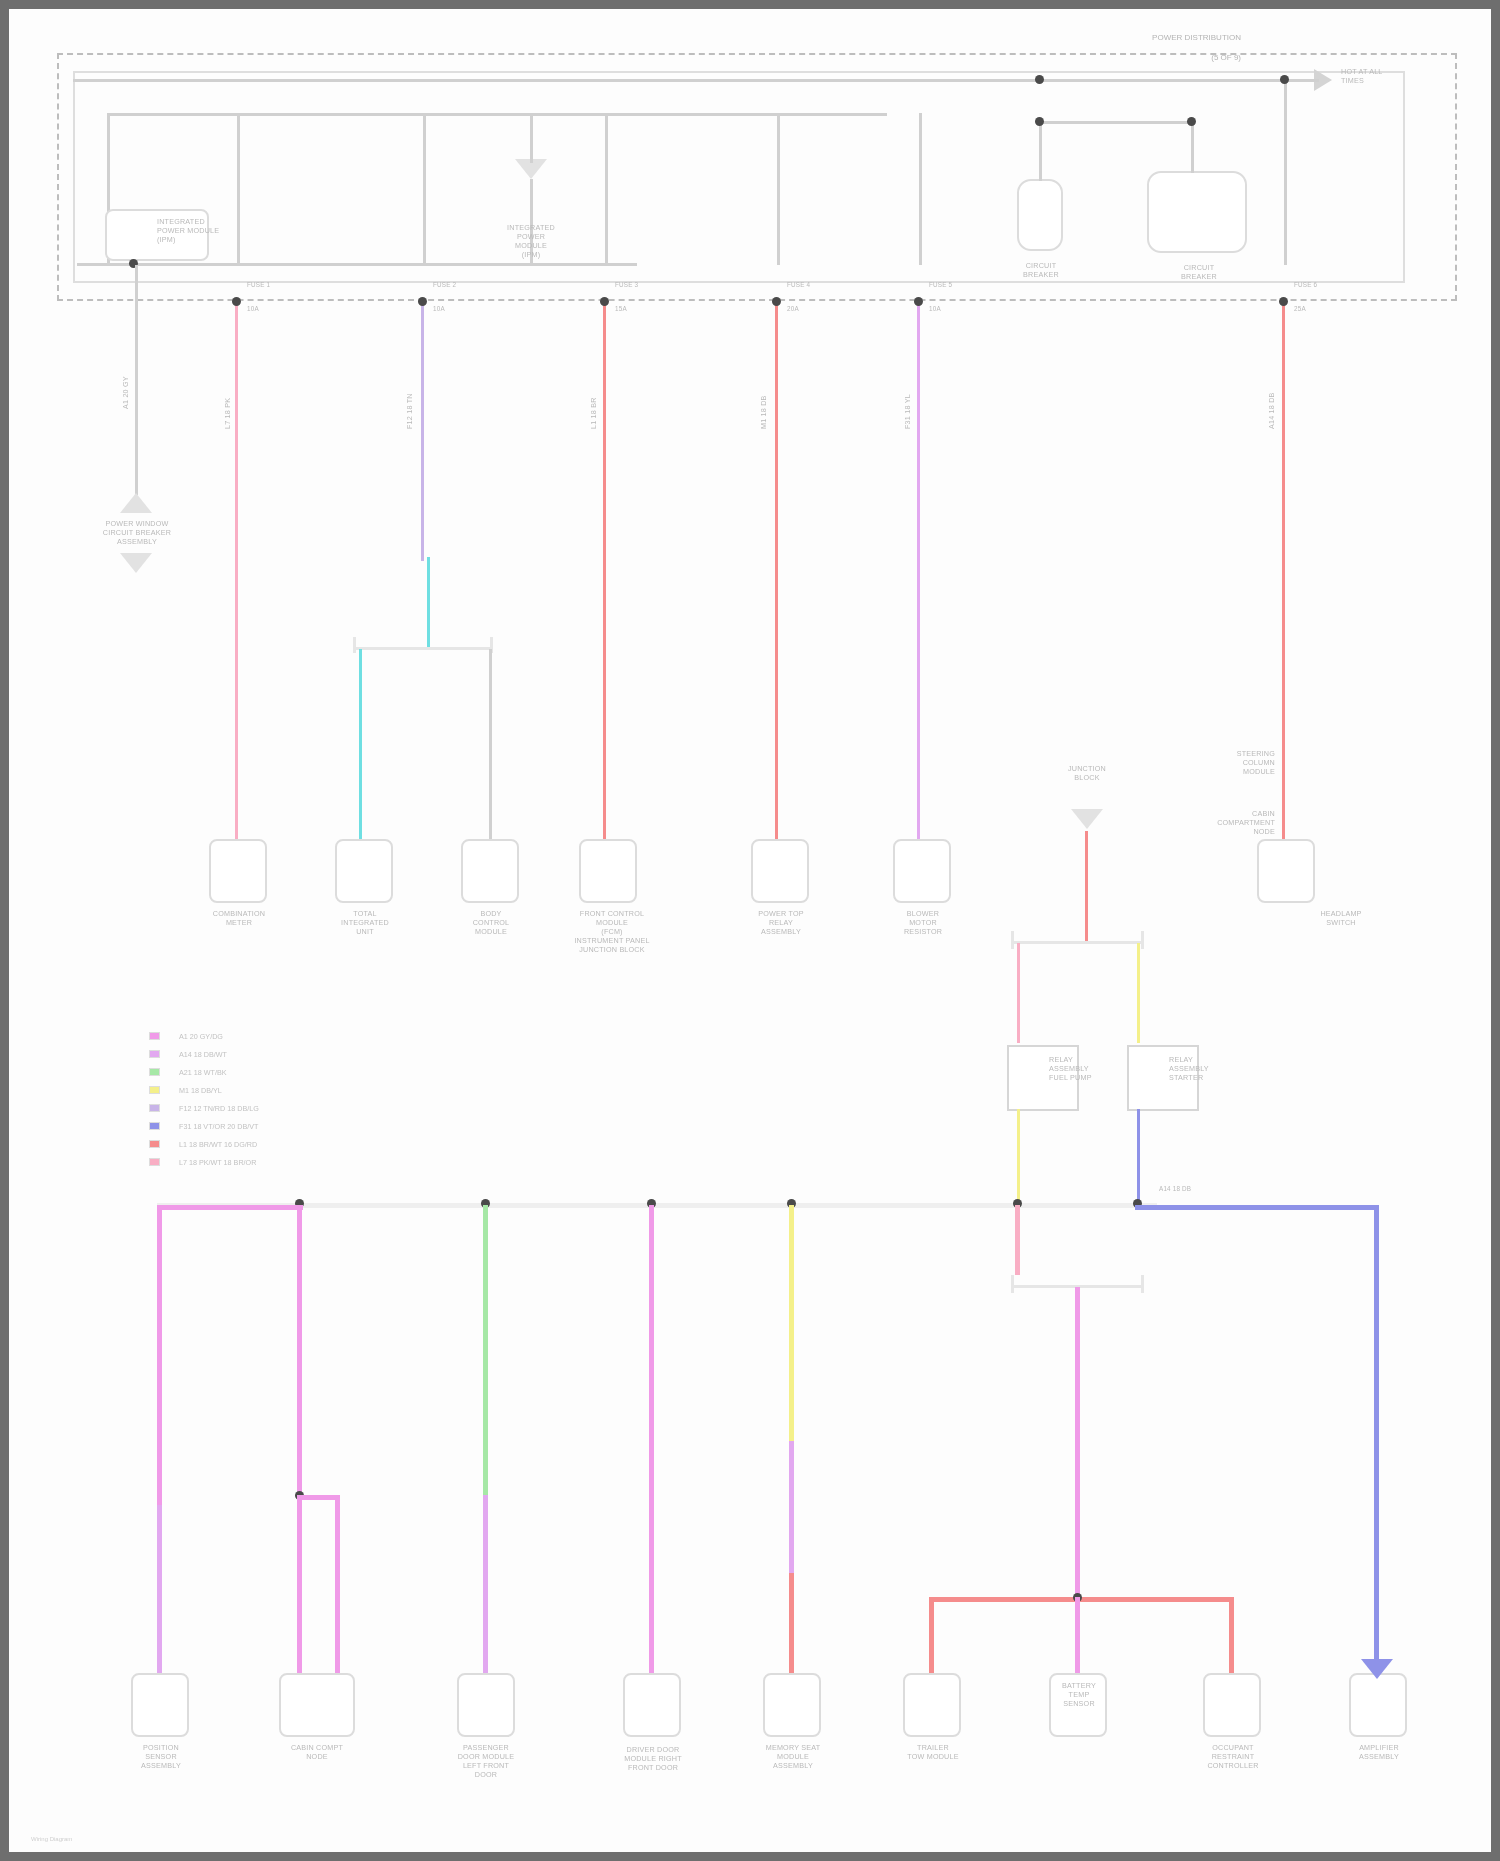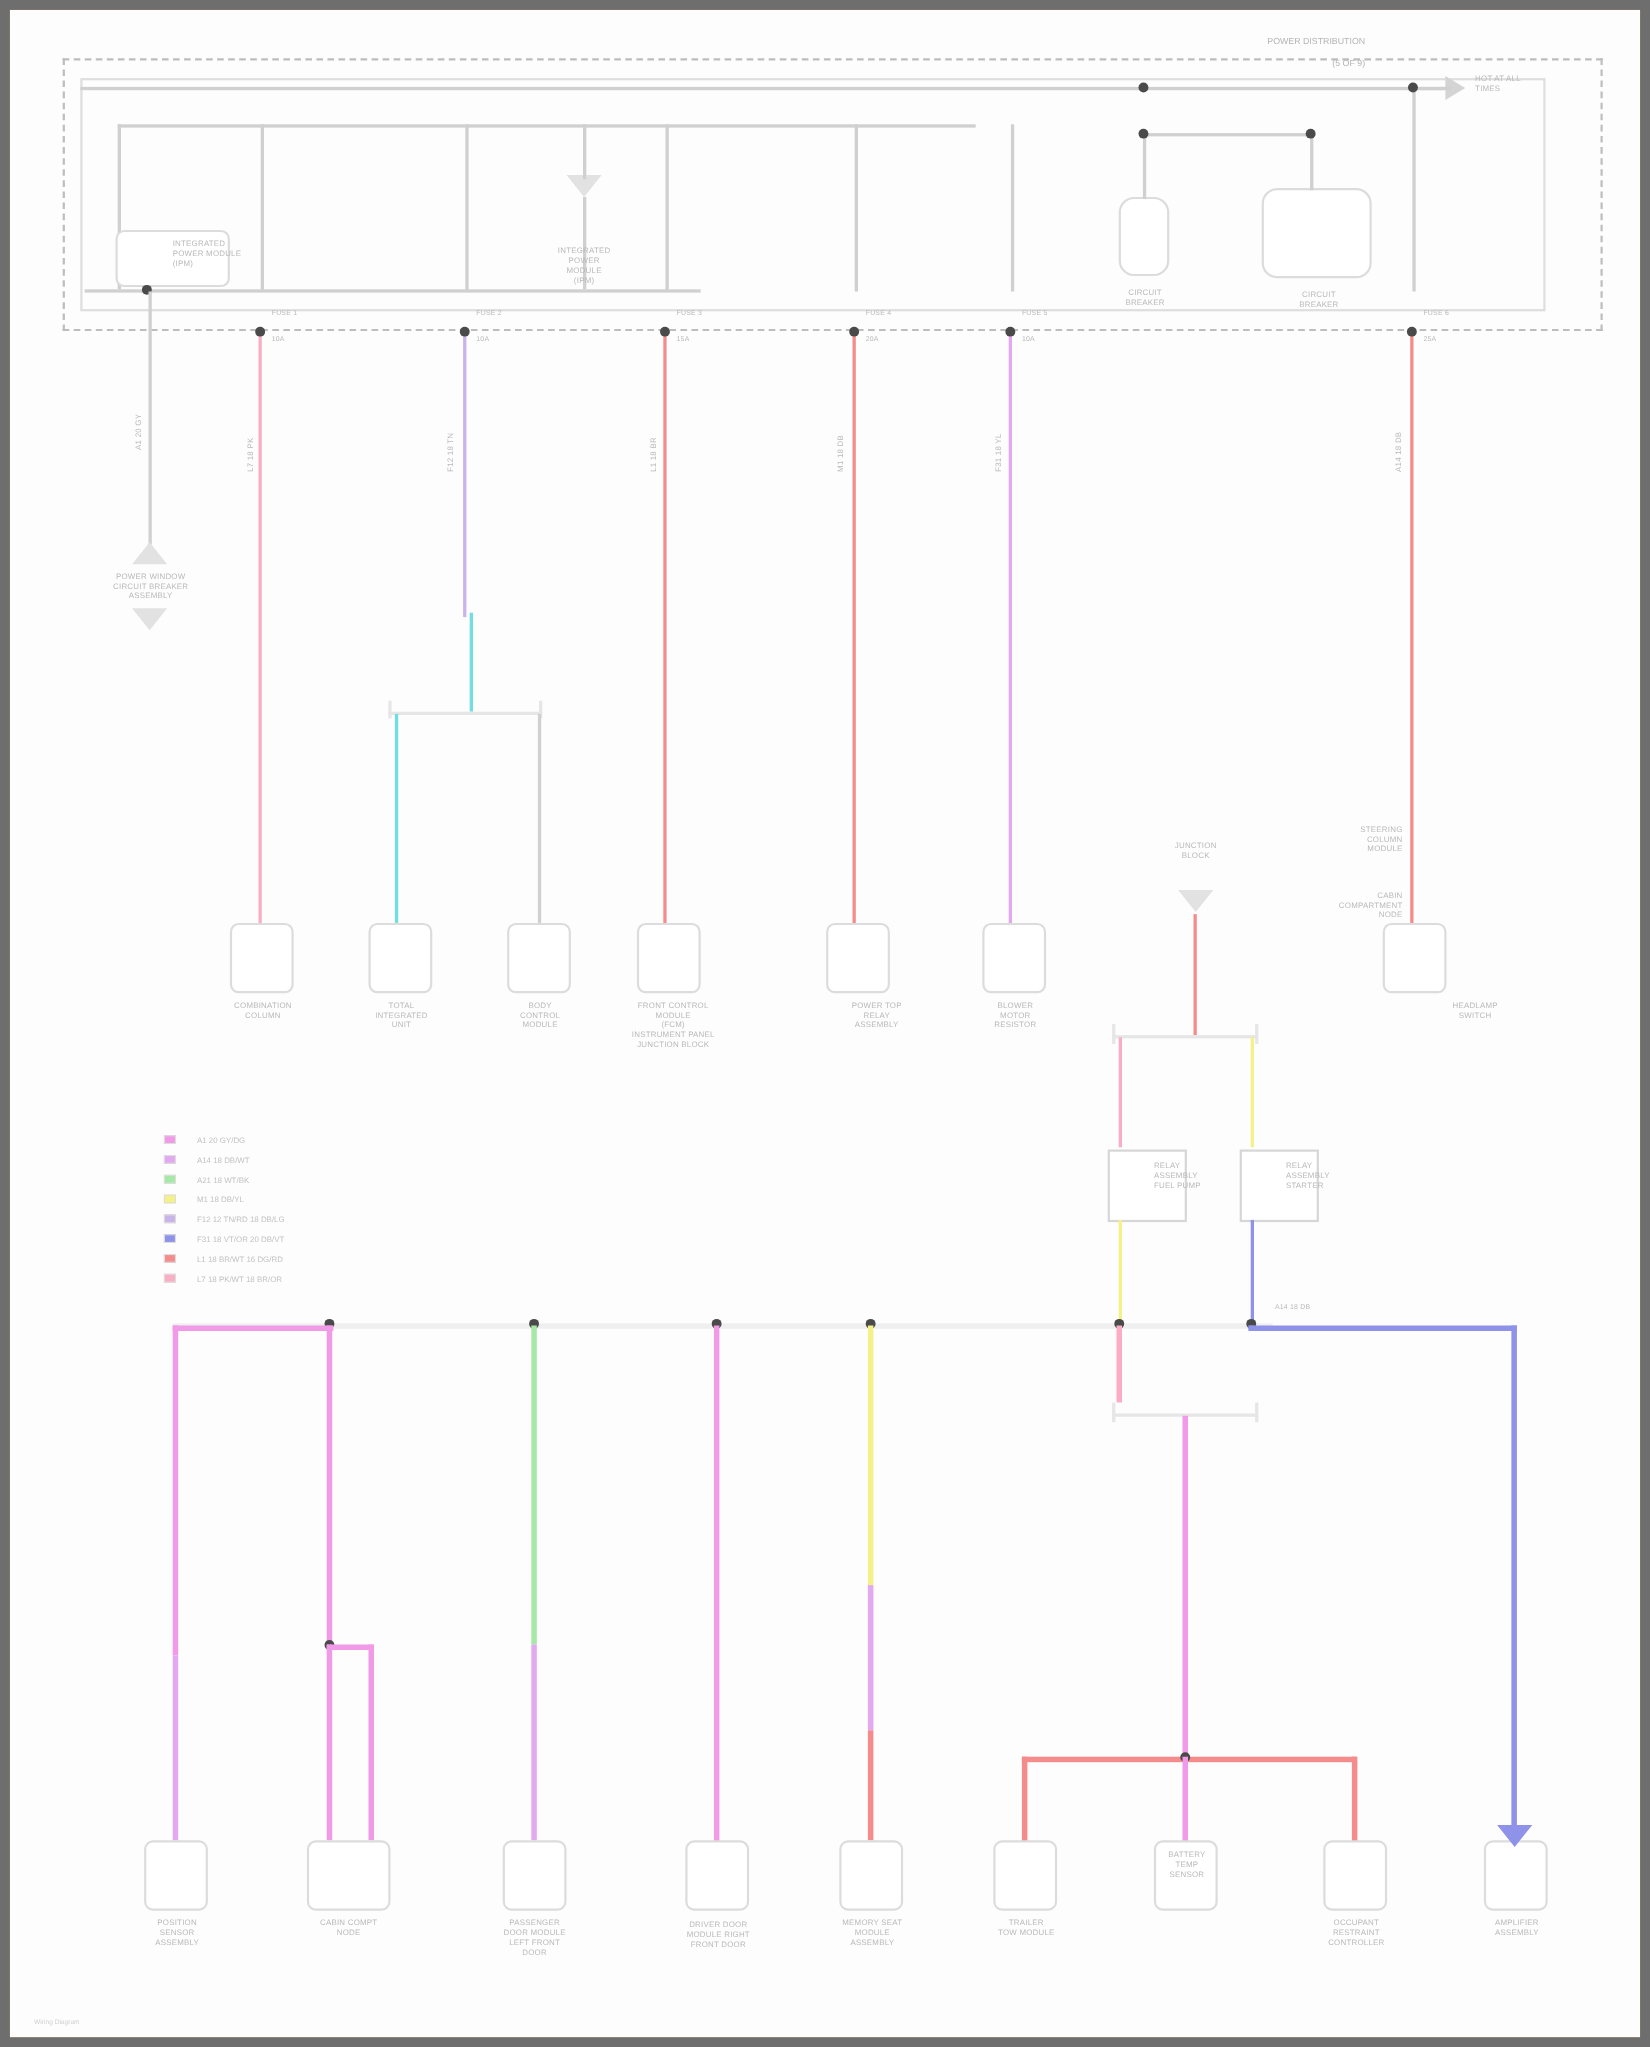--- a/index.html
+++ b/index.html
@@ -222,21 +222,21 @@
     <div class="gnd-tri-up" style="left:111px; top:484px;"></div>
     <div class="lbl" style="left:62px; top:510px; width:132px;">POWER WINDOW
 CIRCUIT BREAKER
 ASSEMBLY</div>
     <div class="gnd-tri" style="left:111px; top:544px;"></div>
 
     <div class="wire v pink" style="left:226px; top:292px; height:540px;"></div>
     <div class="node" style="left:223px; top:288px;"></div>
     <div class="comp" style="left:200px; top:830px; width:58px; height:64px;"></div>
     <div class="lbl" style="left:170px; top:900px; width:120px;">COMBINATION
-COLUMN</div>
+METER</div>
 
     <div class="wire v purple" style="left:412px; top:292px; height:260px;"></div>
     <div class="node" style="left:409px; top:288px;"></div>
     <div class="wire v cyan" style="left:418px; top:548px; height:90px;"></div>
     <div class="wire h lgray" style="left:344px; top:638px; width:140px;"></div>
     <div class="wire v lgray" style="left:344px; top:628px; height:16px;"></div>
     <div class="wire v lgray" style="left:481px; top:628px; height:16px;"></div>
     <div class="wire v cyan" style="left:350px; top:640px; height:190px;"></div>
     <div class="wire v gray" style="left:480px; top:640px; height:190px;"></div>
 
@@ -255,21 +255,21 @@
     <div class="comp" style="left:570px; top:830px; width:58px; height:64px;"></div>
     <div class="lbl" style="left:540px; top:900px; width:126px;">FRONT CONTROL
 MODULE
 (FCM)
 INSTRUMENT PANEL
 JUNCTION BLOCK</div>
 
     <div class="wire v red" style="left:766px; top:292px; height:540px;"></div>
     <div class="node" style="left:763px; top:288px;"></div>
     <div class="comp" style="left:742px; top:830px; width:58px; height:64px;"></div>
-    <div class="lbl" style="left:724px; top:900px; width:128px;">POWER TOP
+    <div class="lbl" style="left:708px; top:900px; width:128px;">POWER TOP
 RELAY
 ASSEMBLY</div>
 
     <div class="wire v violet" style="left:908px; top:292px; height:540px;"></div>
     <div class="node" style="left:905px; top:288px;"></div>
     <div class="comp" style="left:884px; top:830px; width:58px; height:64px;"></div>
     <div class="lbl" style="left:856px; top:900px; width:116px;">BLOWER
 MOTOR
 RESISTOR</div>
 

